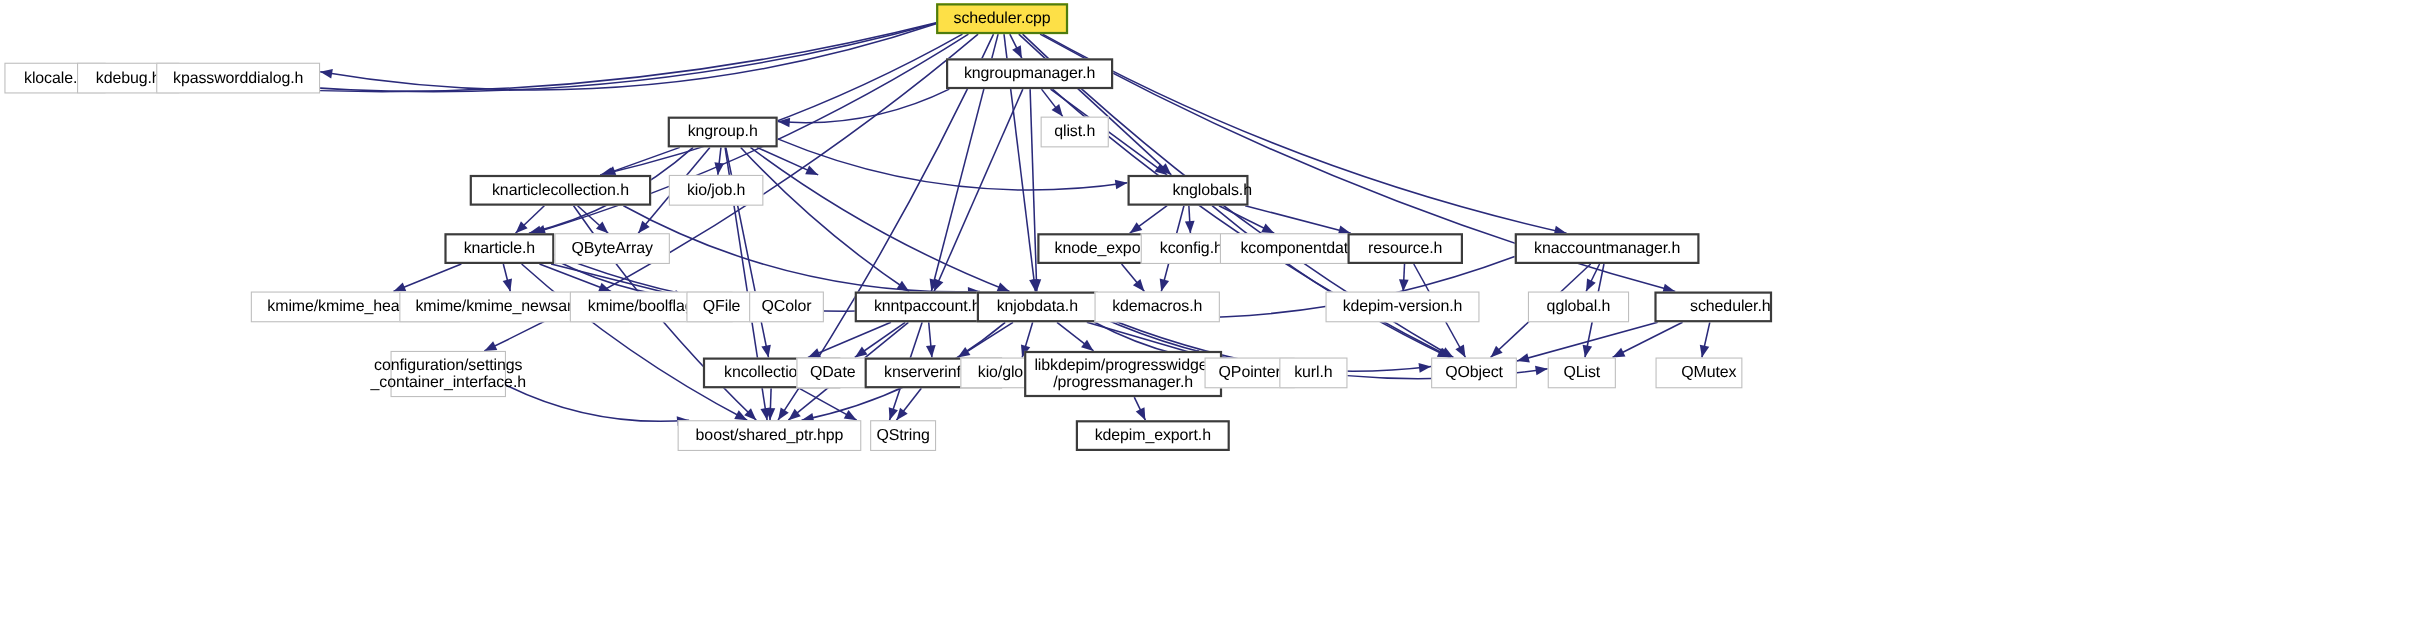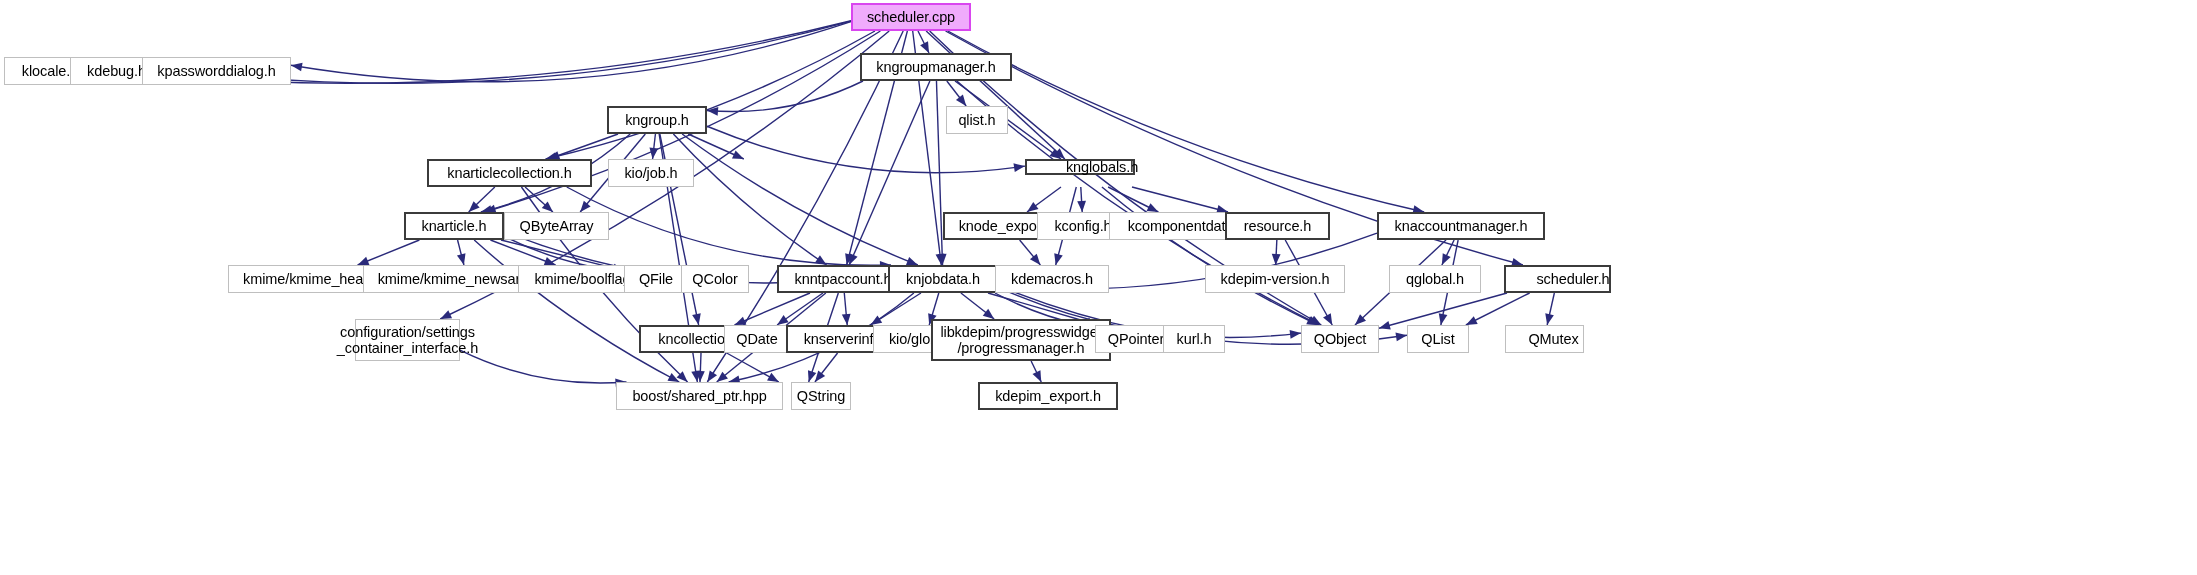--- a/index.html
+++ b/index.html
@@ -22,21 +22,21 @@
     font-size:14.5px;
     line-height:1.12;
     color:#000000;
     background:#ffffff;
     border:1px solid #bfbfbf;
     white-space:pre;
     letter-spacing:-0.1px;
     z-index:5;
   }
   .node.strong{ border:2px solid #3b3b3b; }
-  .node.root{ background:#f0abfc; border:2px solid #d946ef; }
+  .node.root{ background:#fde047; border:2px solid #4d7c0f; }
 </style>
 </head>
 <body>
 
 <div id="canvas">
   <svg id="edges" xmlns="http://www.w3.org/2000/svg">
       <path d="M 851 20.76306620209059 Q 477.8816347391625 114.30175606466788 96 68.11498257839722" stroke="#2a2a7a" stroke-width="1.4" fill="none"></path>
       <polygon points="96,68.11498257839722 107.44872853281402,65.06758779236597 106.39211016930065,73.80392327321184" fill="#2a2a7a"></polygon>
       <path d="M 851 21.07803650094399 Q 511.7467579401181 114.29765287346336 163 67.83952171176841" stroke="#2a2a7a" stroke-width="1.4" fill="none"></path>
       <polygon points="163,67.83952171176841 174.48468775822286,64.93057910385637 173.32266534761797,73.6535203461927" fill="#2a2a7a"></polygon>
@@ -191,21 +191,21 @@
     </svg>
 <div class="node root" style="left: 851px; top: 3px; width: 120px; height: 28px;">scheduler.cpp</div>
     <div class="node" style="left: 4px; top: 57px; width: 92px; height: 28px;">klocale.h</div>
     <div class="node" style="left: 70px; top: 57px; width: 93px; height: 28px;">kdebug.h</div>
     <div class="node" style="left: 142px; top: 57px; width: 149px; height: 28px;">kpassworddialog.h</div>
     <div class="node strong" style="left: 860px; top: 53px; width: 152px; height: 28px;">kngroupmanager.h</div>
     <div class="node strong" style="left: 607px; top: 106px; width: 100px; height: 28px;">kngroup.h</div>
     <div class="node" style="left: 946px; top: 106px; width: 62px; height: 28px;">qlist.h</div>
     <div class="node strong" style="left: 427px; top: 159px; width: 165px; height: 28px;">knarticlecollection.h</div>
     <div class="node" style="left: 608px; top: 159px; width: 86px; height: 28px;">kio/job.h</div>
-    <div class="node strong" style="left: 1025px; top: 159px; width: 110px; height: 16px; padding-left: 44px;">knglobals.h</div>
+    <div class="node strong" style="left: 1025px; top: 159px; width: 110px; height: 28px; padding-left: 44px;">knglobals.h</div>
     <div class="node strong" style="left: 404px; top: 212px; width: 100px; height: 28px;">knarticle.h</div>
     <div class="node" style="left: 504px; top: 212px; width: 105px; height: 28px;">QByteArray</div>
     <div class="node strong" style="left: 943px; top: 212px; width: 130px; height: 28px;">knode_export.h</div>
     <div class="node" style="left: 1037px; top: 212px; width: 92px; height: 28px;">kconfig.h</div>
     <div class="node" style="left: 1109px; top: 212px; width: 155px; height: 28px;">kcomponentdata.h</div>
     <div class="node strong" style="left: 1225px; top: 212px; width: 105px; height: 28px;">resource.h</div>
     <div class="node strong" style="left: 1377px; top: 212px; width: 168px; height: 28px;">knaccountmanager.h</div>
     <div class="node" style="left: 228px; top: 265px; width: 190px; height: 28px;">kmime/kmime_headers.h</div>
     <div class="node" style="left: 363px; top: 265px; width: 209px; height: 28px;">kmime/kmime_newsarticle.h</div>
     <div class="node" style="left: 518px; top: 265px; width: 148px; height: 28px;">kmime/boolflags.h</div>

